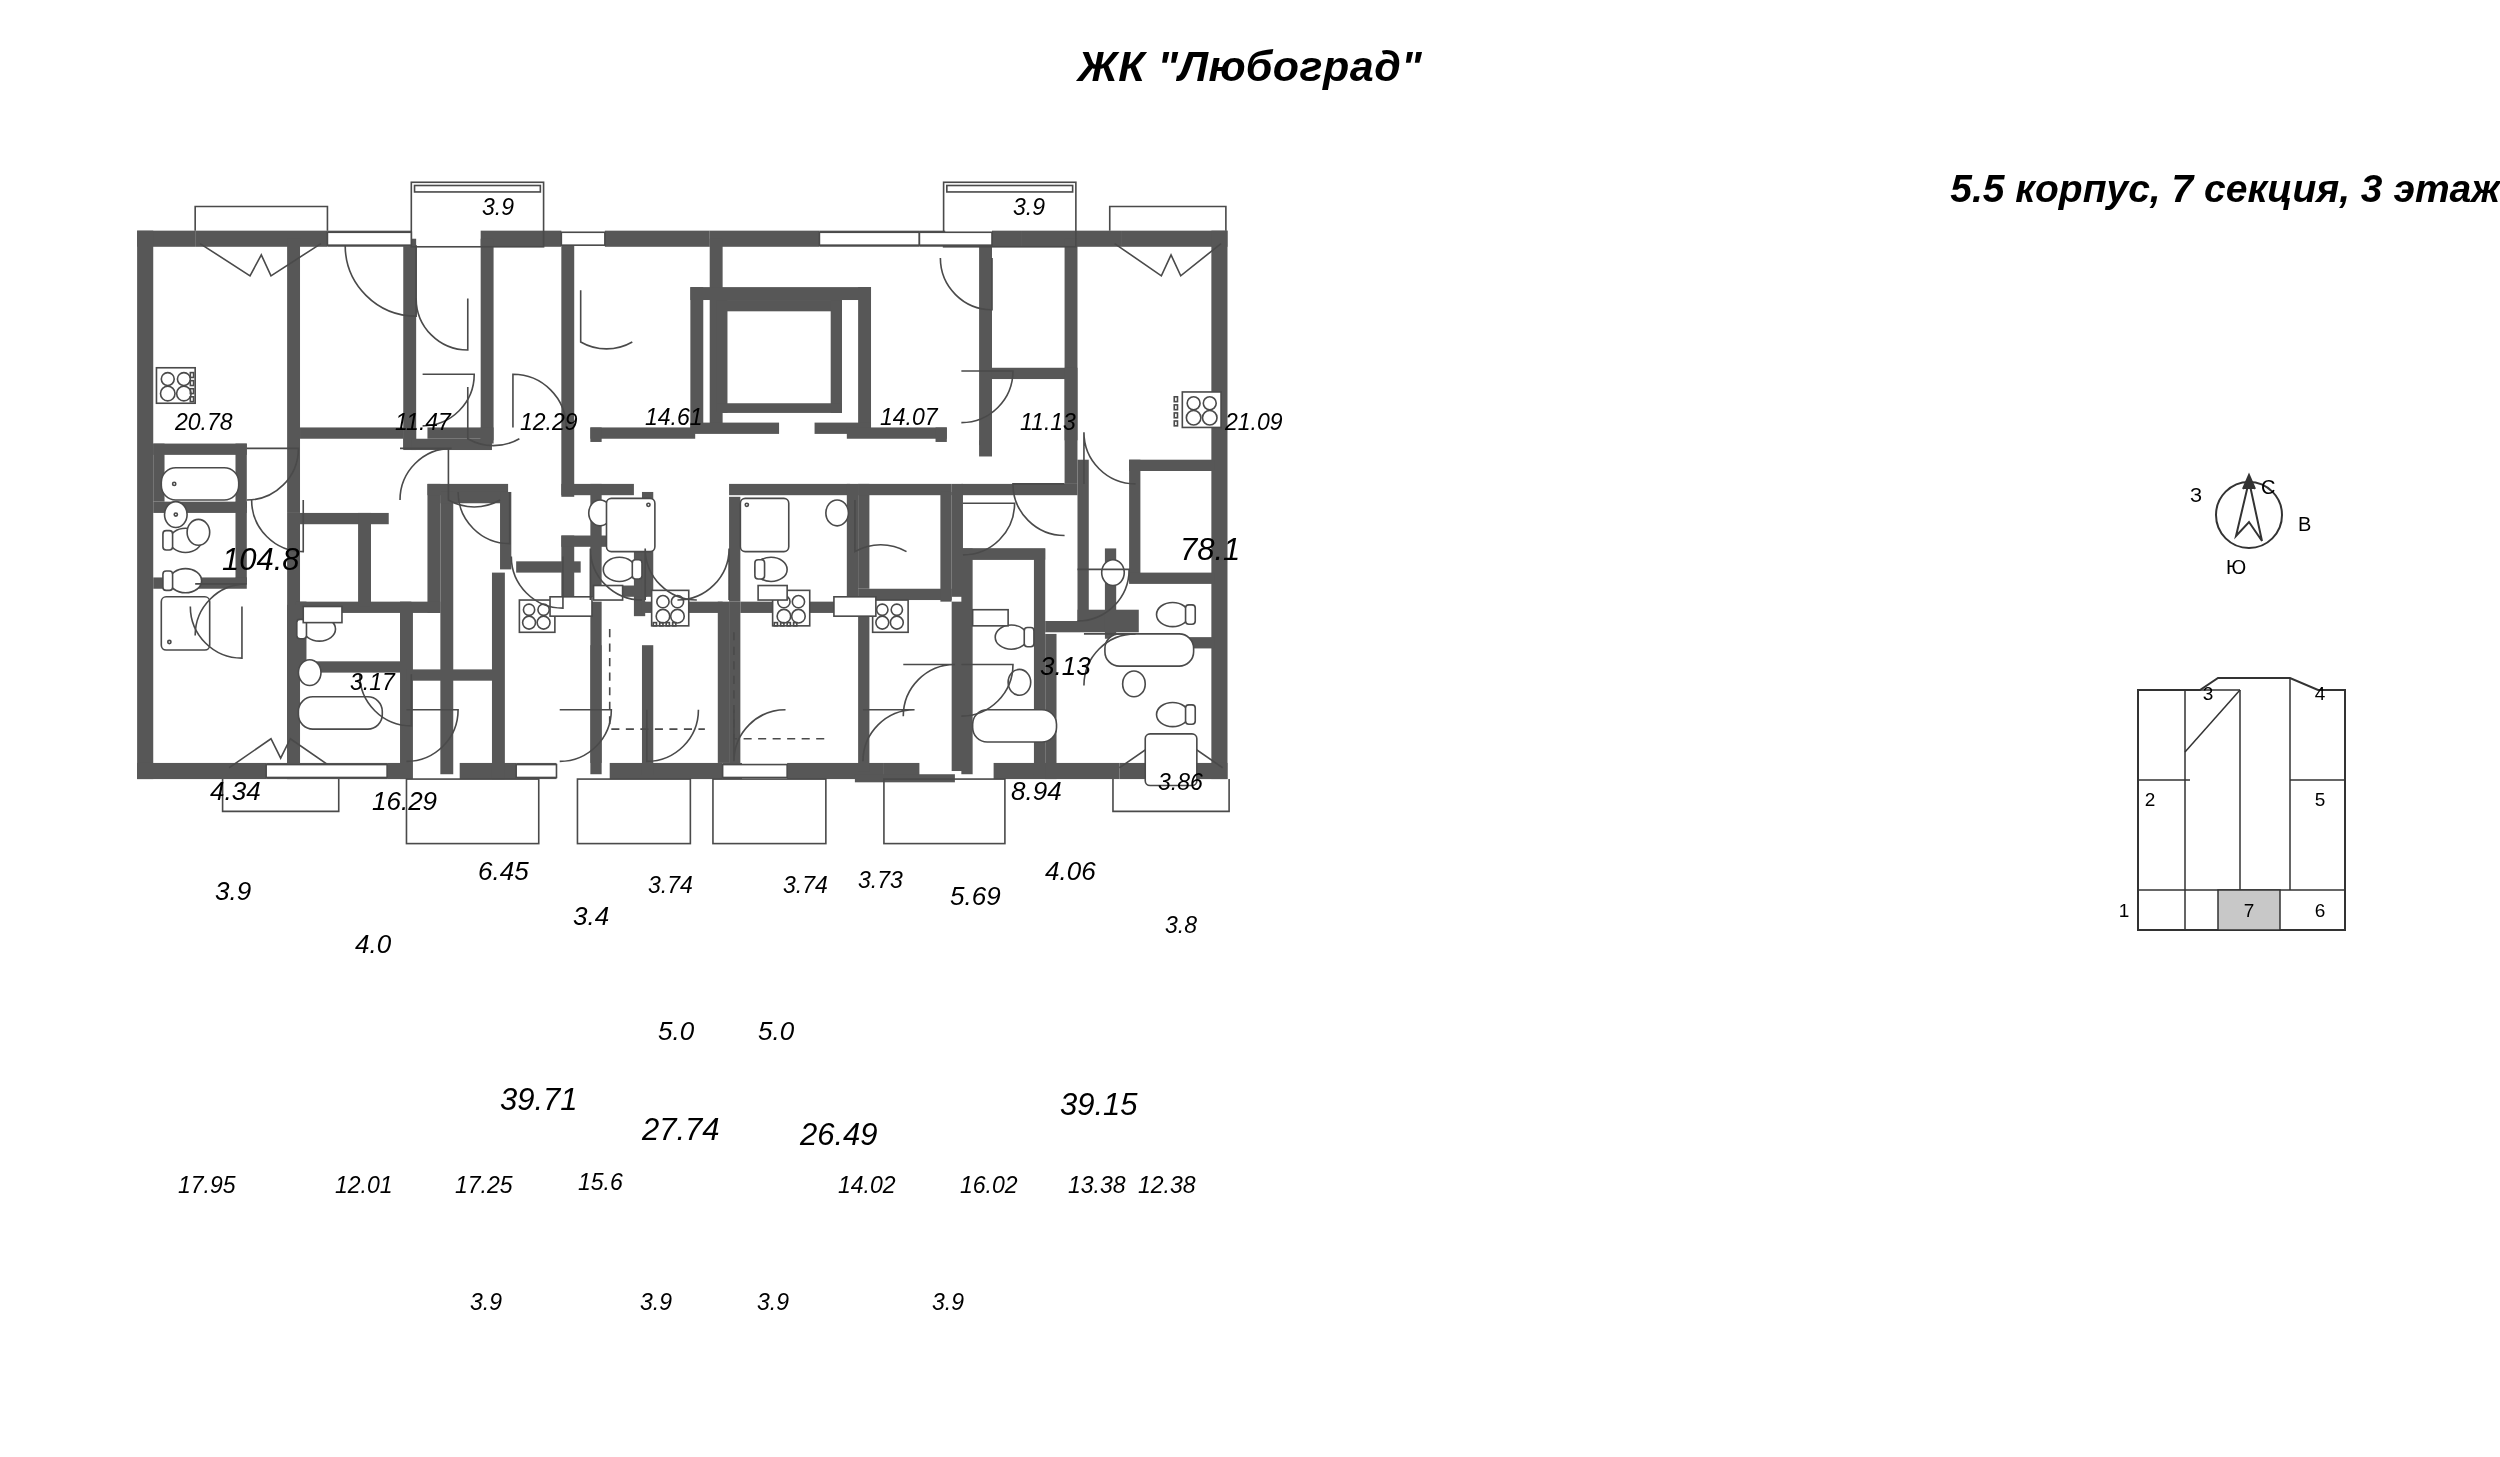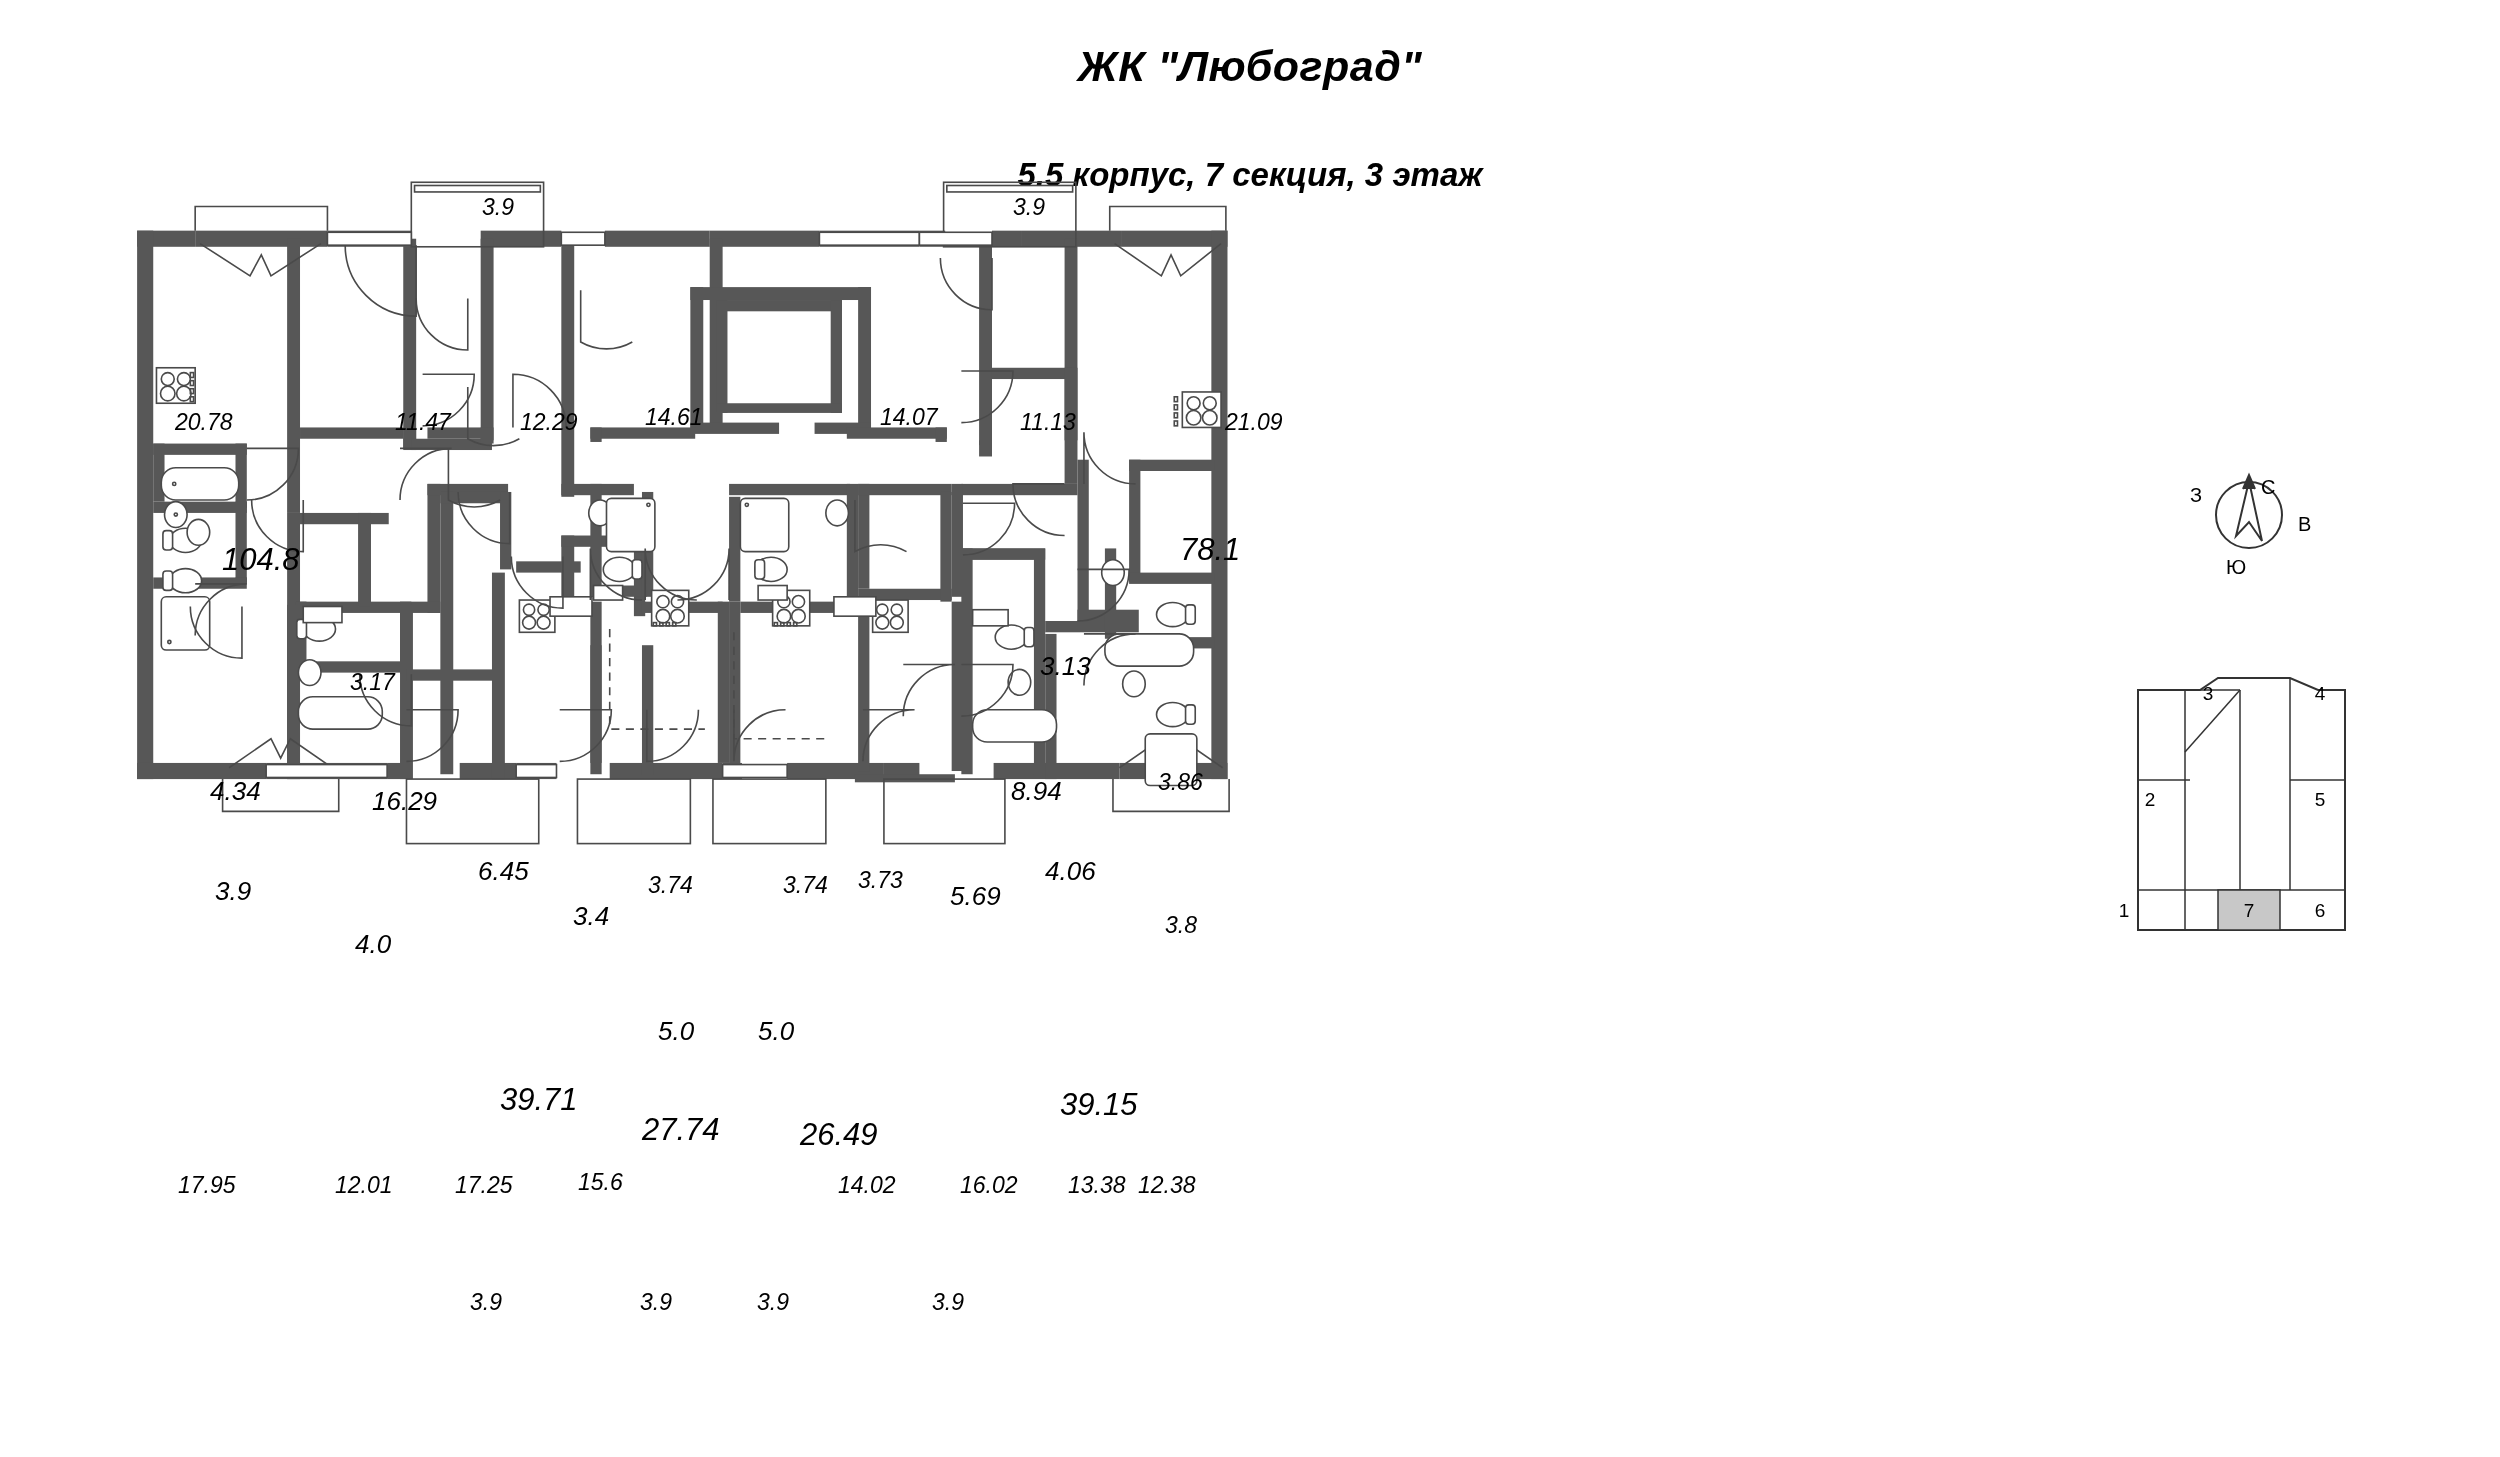--- a/index.html
+++ b/index.html
@@ -1,20 +1,20 @@
 <!DOCTYPE html>
 <html><head>
 <meta charset="utf-8">
 <style>
   html,body{margin:0;padding:0;background:#fff;}
   body{width:2500px;height:1457px;position:relative;font-family:"Liberation Sans",sans-serif;overflow:hidden;}
   #stage{position:absolute;left:0;top:0;width:2500px;height:1457px;}
   .ttl{position:absolute;width:100%;text-align:center;font-style:italic;font-weight:bold;color:#000;}
   #t1{top:42px;font-size:43px;letter-spacing:.5px;}
-  #t2{top:156px;font-size:33px;font-weight:bold;}
+  #t2{top:167px;font-size:39px;font-weight:bold;text-align:right;}
   svg{position:absolute;left:0;top:0;}
   .lbl{font-style:italic;font-family:"Liberation Sans",sans-serif;fill:#000;}
   .lbl-sm{font-size:23px;}
   .lbl-md{font-size:26px;}
   .lbl-lg{font-size:31px;}
   .cmp{font-size:20px;font-style:normal;font-family:"Liberation Sans",sans-serif;fill:#000;}
   .keyt{font-size:19px;font-style:normal;font-family:"Liberation Sans",sans-serif;fill:#000;}
 </style>
 </head>
 <body>

